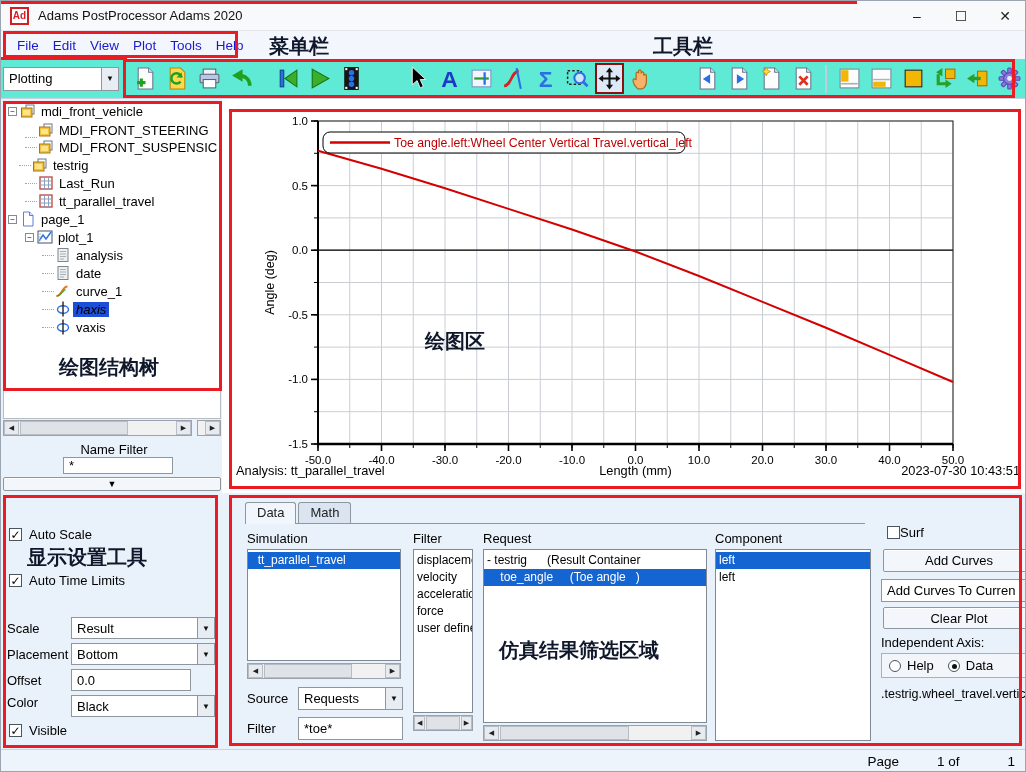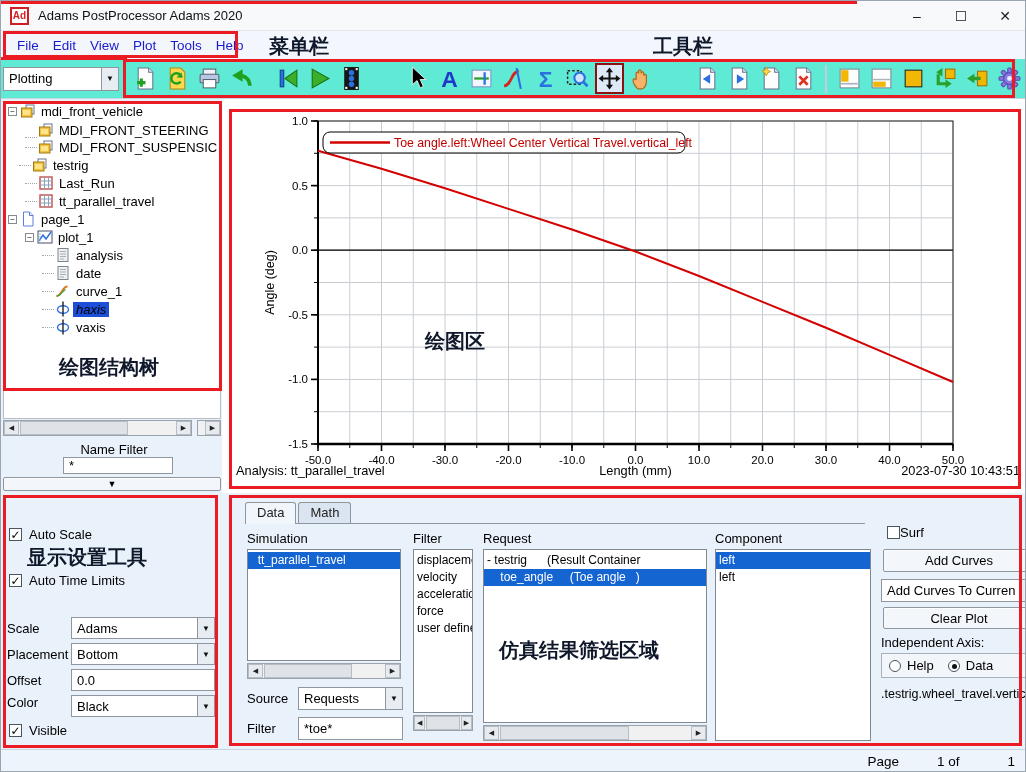--- a/index.html
+++ b/index.html
@@ -404,32 +404,32 @@
       <span class="label">Auto Scale</span>
     </div>
     <div class="abs" style="left:6px;top:78px;display:flex;align-items:center;gap:7px;">
       <span class="checkbox">✓</span>
       <span class="label">Auto Time Limits</span>
     </div>
     <div id="fmt-fields">
         <div class="abs" style="left: 4px; top: 122px; width: 208px; display: flex; align-items: center;">
           <span class="label" style="width:64px;">Scale</span>
           <div class="combo" style="flex:1;height:22px;">
-            <span class="cval">Adams</span>
+            <span class="cval">Result</span>
             <span class="carr">▼</span>
           </div>
         </div>
         <div class="abs" style="left: 4px; top: 148px; width: 208px; display: flex; align-items: center;">
           <span class="label" style="width:64px;">Placement</span>
           <div class="combo" style="flex:1;height:22px;">
             <span class="cval">Bottom</span>
             <span class="carr">▼</span>
           </div>
         </div>
-        <div class="abs" style="left: 4px; top: 174px; width: 208px; display: flex; align-items: center;">
+        <div class="abs" style="left: 4px; top: 174px; width: 184px; display: flex; align-items: center;">
           <span class="label" style="width:64px;">Offset</span>
           <span class="input" style="flex:1;height:22px;">0.0</span>
         </div>
         <div class="abs" style="left: 4px; top: 200px; width: 208px; display: flex; ">
           <span class="label" style="width:64px;">Color</span>
           <div class="combo" style="flex:1;height:22px;">
             <span class="cval">Black</span>
             <span class="carr">▼</span>
           </div>
         </div>

